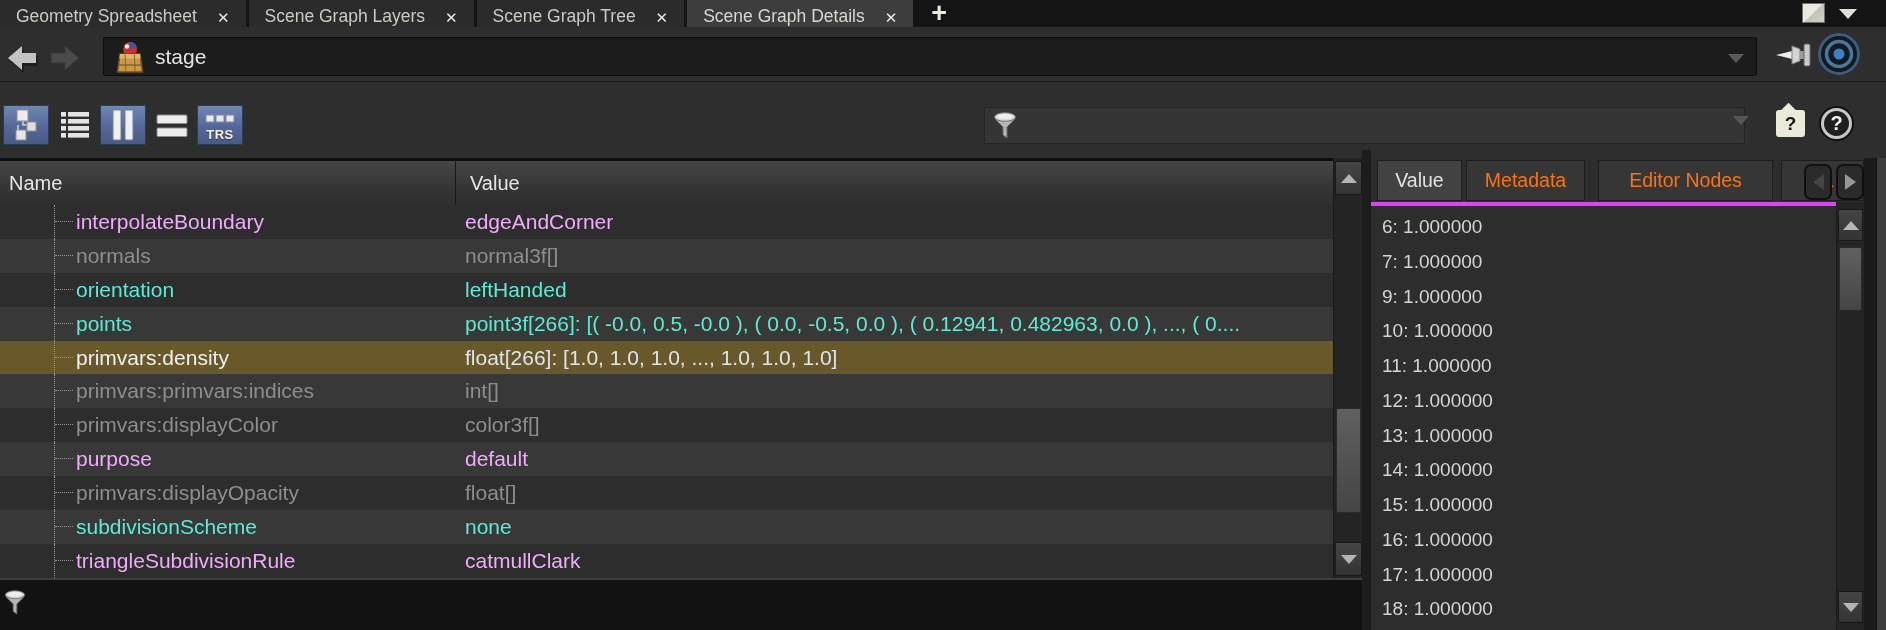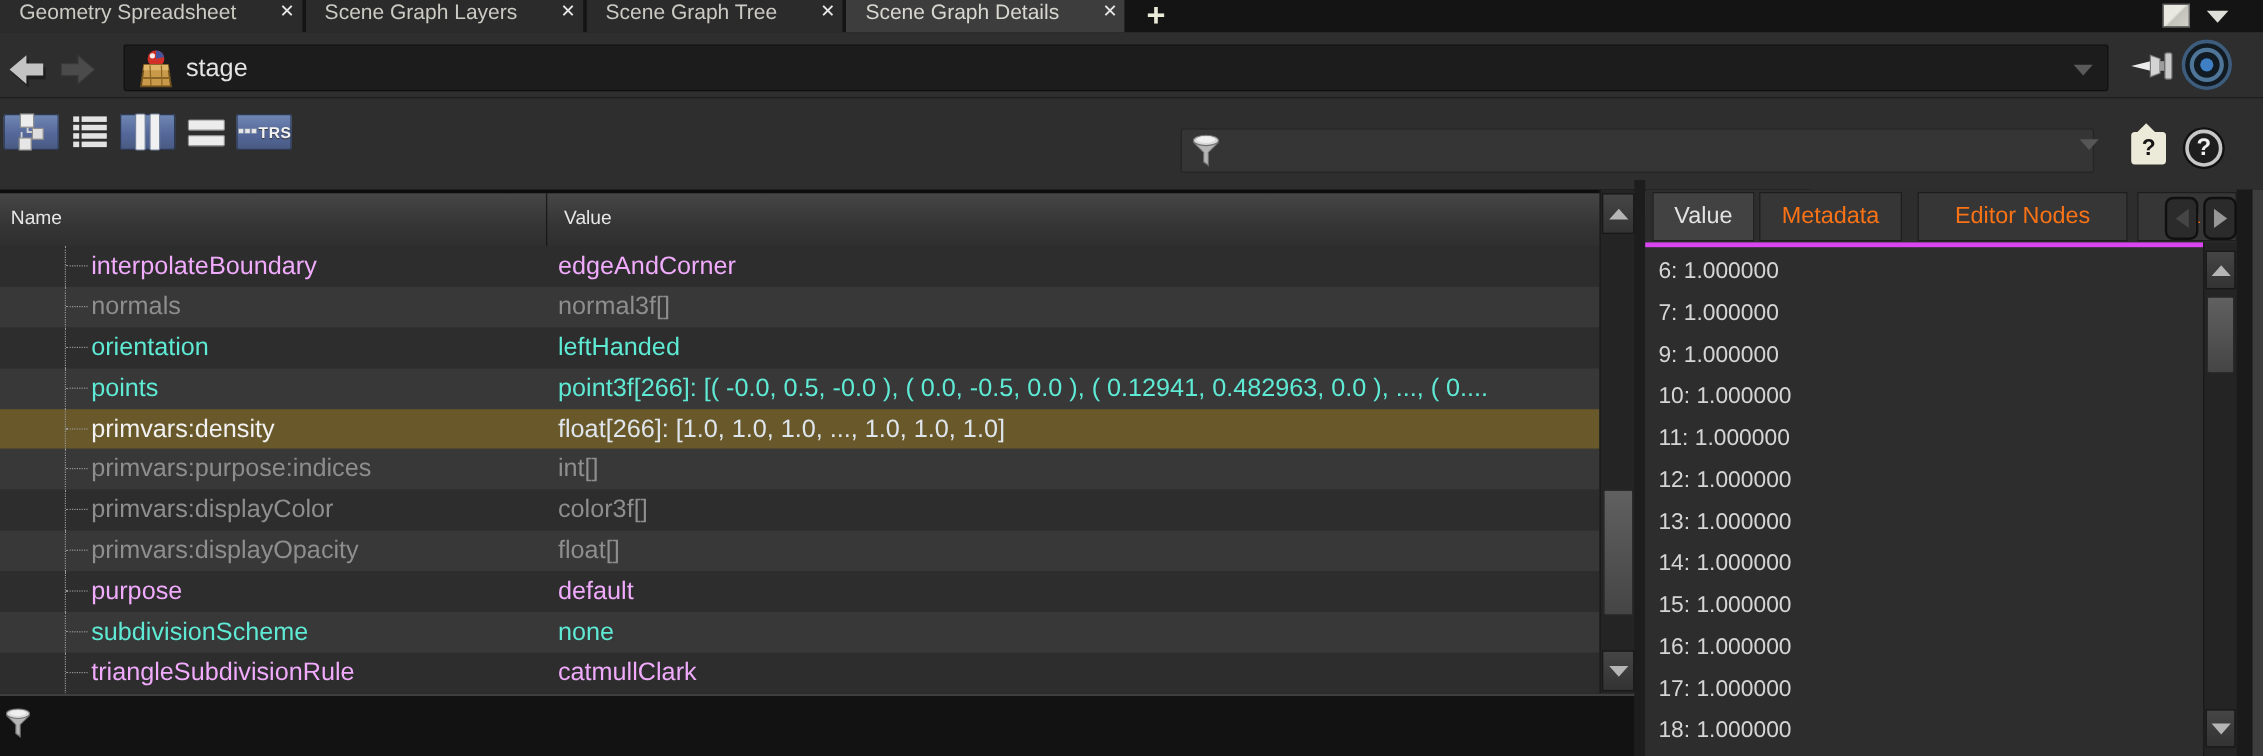--- a/index.html
+++ b/index.html
@@ -2,21 +2,21 @@
 <html><head>
 <meta charset="utf-8">
 <style>
 *{box-sizing:border-box;margin:0;padding:0}
 html,body{width:1886px;height:630px;overflow:hidden;background:#2c2c2c;
   font-family:"Liberation Sans","DejaVu Sans",sans-serif}
 .app{position:relative;width:1886px;height:630px;background:#2c2c2c;overflow:hidden}
 
 
 .tabbar{position:absolute;left:0;top:0;width:1886px;height:27px;background:#141414;display:flex}
-.tab{display:flex;align-items:flex-start;gap:36px;padding:0 6px 0 16px;margin-right:3px;
+.tab{display:flex;align-items:flex-end;gap:20px;padding:0 16px 0 16px;margin-right:3px;
   background:#2b2b2b;color:#cbcac3;font-size:17.5px;cursor:pointer}
 .tab.active{background:#3d3d3d;color:#d8d7d0}
 .tab-close{font-size:15px;font-weight:bold;color:#e8e8e8}
 .tab-plus{width:46px;display:flex;align-items:center;justify-content:center;
   color:#eaead9;font-size:27px;font-weight:bold;line-height:1}
 .win-icon{position:absolute;left:1802px;top:3px;width:23px;height:20px;border:1px solid #6e6e6e;
   background:linear-gradient(135deg,#e9e9e1 0%,#e9e9e1 46%,#c3c3bb 54%,#d2d2ca 100%)}
 .win-caret{position:absolute;left:1839px;top:9px;width:0;height:0;
   border-left:9px solid transparent;border-right:9px solid transparent;border-top:10px solid #dfdfd9}
 
@@ -29,21 +29,21 @@
 .crate-wrap{margin-left:9px;width:34px;height:34px}
 .path-input{flex:1;margin-left:8px;background:transparent;border:none;outline:none;
   color:#e4e4e4;font-size:21px;font-family:inherit}
 .path-caret{position:absolute;right:12px;top:16px;width:0;height:0;
   border-left:8px solid transparent;border-right:8px solid transparent;border-top:9px solid #5a5a5a}
 .pin-wrap{position:absolute;left:1774px;top:13px}
 .sync-wrap{position:absolute;left:1816px;top:4px}
 
 
 .toolbar{position:absolute;left:0;top:82px;width:1886px;height:76px;background:#2e2e2e}
-.tbtn{position:absolute;top:13px;width:46px;height:30px;display:flex;flex-direction:row;
+.tbtn{position:absolute;top:23px;width:46px;height:40px;display:flex;flex-direction:column;
   align-items:center;justify-content:center;border-radius:2px;cursor:pointer}
 .tbtn.active{background:linear-gradient(180deg,#7089b4 0%,#55679a 55%,#485a80 100%);
   box-shadow:inset 0 0 0 1px #2d3a55}
 .trs-label{color:#f2f2f2;font-size:13px;font-weight:bold;line-height:11px;letter-spacing:.5px;
   text-shadow:0 1px 1px #333}
 .filter-field{position:absolute;left:984px;top:25px;width:761px;height:37px;background:#353535;
   border:1px solid #242424;border-radius:2px;display:flex;align-items:center}
 .filter-input{flex:1;background:transparent;border:none;outline:none;color:#ddd;
   font-size:19px;font-family:inherit;margin-left:6px}
 .toolbar-caret{position:absolute;left:1733px;top:34px;width:0;height:0;
@@ -54,21 +54,21 @@
 .hint-btn::before{content:"";position:absolute;top:-5px;left:7px;width:11px;height:11px;
   background:#ecebd9;transform:rotate(45deg)}
 .hint-q{position:relative;z-index:1}
 .help-btn{position:absolute;left:1821px;top:26px;width:31px;height:31px;border-radius:50%;
   background:#1e1e1e;border:3px solid #c7c7c7;box-shadow:0 0 0 2px #111;color:#f0f0f0;
   font-size:20px;font-weight:bold;display:flex;align-items:center;justify-content:center;cursor:pointer}
 
 
 .thead{position:absolute;left:0;top:158px;width:1508px;height:47px;
   background:linear-gradient(180deg,#464646 0%,#353535 60%,#2f2f2f 100%);
-  border-top:3px solid #0e0e0e;color:#e6e6e6;font-size:16px}
+  border-top:3px solid #0e0e0e;color:#e6e6e6;font-size:20px}
 .col-name{position:absolute;left:9px;line-height:44px}
 .col-value{position:absolute;left:470px;line-height:44px}
 .col-div{position:absolute;left:455px;top:0;width:1px;height:44px;background:#181818}
 .tbody{position:absolute;left:0;top:205px;width:1333px;height:373px;overflow:hidden}
 .trow{position:relative;height:33.9px;line-height:33.9px;font-size:21px;white-space:nowrap;cursor:pointer}
 .trow:nth-child(odd){background:#2d2d2d}
 .trow:nth-child(even){background:#383838}
 .trow.selected{background:#69592a}
 .trow .tree-v{position:absolute;left:54px;top:0;bottom:0;border-left:1px dotted #969696}
 .trow .tree-h{position:absolute;left:55px;top:16px;width:18px;border-top:1px dotted #969696}
@@ -305,43 +305,43 @@
   <div class="trow selected">
     <span class="tree-v"></span>
     <span class="tree-h"></span>
     <span class="cell-name">primvars:density</span>
     <span class="cell-value">float[266]: [1.0, 1.0, 1.0, ..., 1.0, 1.0, 1.0]</span>
   </div>
 
   <div class="trow gray">
     <span class="tree-v"></span>
     <span class="tree-h"></span>
-    <span class="cell-name">primvars:purpose:indices</span>
+    <span class="cell-name">primvars:primvars:indices</span>
     <span class="cell-value">int[]</span>
   </div>
 
   <div class="trow gray">
     <span class="tree-v"></span>
     <span class="tree-h"></span>
     <span class="cell-name">primvars:displayColor</span>
     <span class="cell-value">color3f[]</span>
   </div>
 
+  <div class="trow orange">
+    <span class="tree-v"></span>
+    <span class="tree-h"></span>
+    <span class="cell-name">purpose</span>
+    <span class="cell-value">default</span>
+  </div>
+
   <div class="trow gray">
     <span class="tree-v"></span>
     <span class="tree-h"></span>
     <span class="cell-name">primvars:displayOpacity</span>
     <span class="cell-value">float[]</span>
-  </div>
-
-  <div class="trow orange">
-    <span class="tree-v"></span>
-    <span class="tree-h"></span>
-    <span class="cell-name">purpose</span>
-    <span class="cell-value">default</span>
   </div>
 
   <div class="trow blue">
     <span class="tree-v"></span>
     <span class="tree-h"></span>
     <span class="cell-name">subdivisionScheme</span>
     <span class="cell-value">none</span>
   </div>
 
   <div class="trow orange">

